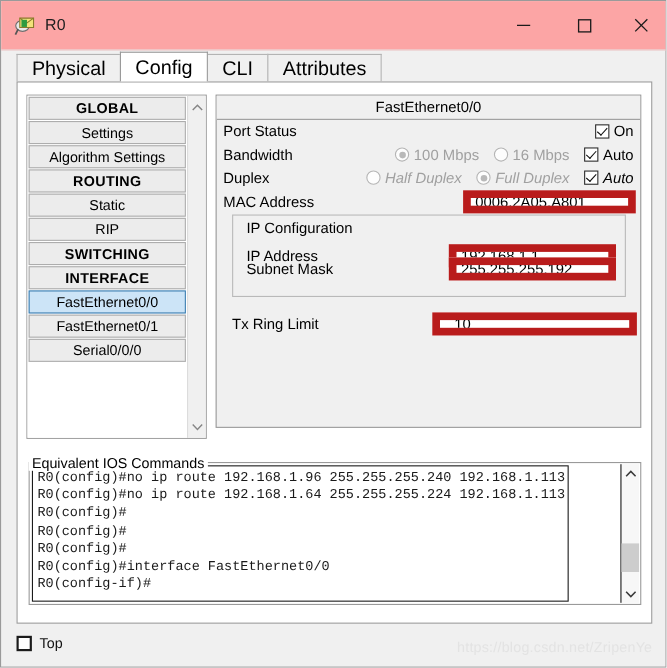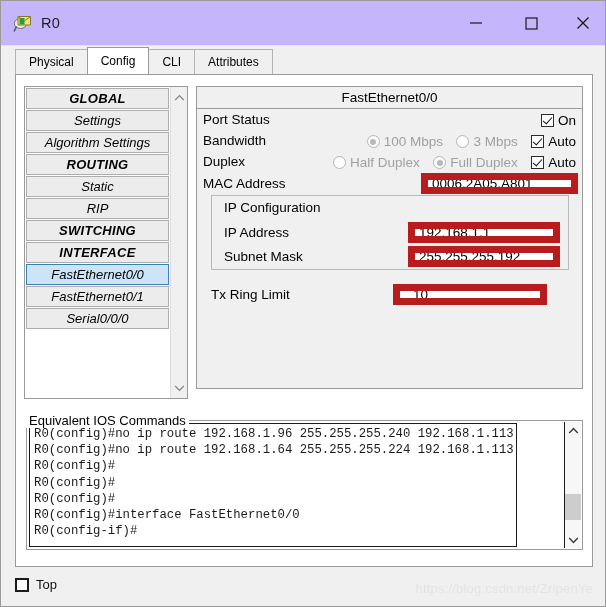--- a/index.html
+++ b/index.html
@@ -21,21 +21,21 @@
     border: 1px solid #9a9a9a;
     overflow: hidden;
   }
 
   
   #titlebar {
     position: absolute;
     left: 0; top: 0;
     width: 606px;
     height: 45px;
-    background: #c4b5fd;
+    background: #fca5a5;
     border-bottom: 1px solid #e6e6e6;
     box-sizing: border-box;
   }
   #app-icon {
     position: absolute;
     left: 11px; top: 12px;
     width: 22px; height: 22px;
   }
   #title-text {
     position: absolute;
@@ -69,21 +69,21 @@
     display: flex;
     align-items: flex-end;
   }
   .tab {
     height: 25px;
     box-sizing: border-box;
     padding: 0 13px;
     display: flex;
     align-items: center;
     justify-content: center;
-    font-size: 12px;
+    font-size: 18px;
     color: #000000;
     background: #f0f0f0;
     border: 1px solid #b4b4b4;
     border-bottom: none;
     margin-right: -1px;
     cursor: default;
     white-space: nowrap;
   }
   .tab.active {
     background: #ffffff;
@@ -116,21 +116,20 @@
     box-sizing: border-box;
     display: flex;
   }
   #sidebar-list {
     width: 145px;
     height: 100%;
     box-sizing: border-box;
     padding: 1px 1px 0 1px;
     background: #ffffff;
     overflow: hidden;
-    font-style: italic;
   }
   .nav-item {
     height: 21px;
     box-sizing: border-box;
     margin: 0 0 1px 0;
     display: flex;
     align-items: center;
     justify-content: center;
     font-size: 13px;
     color: #000000;
@@ -452,57 +451,57 @@
           <span class="rowlabel">Port Status</span>
           <span class="ctlgrp" style="right:6px;">
             <span class="cb checked"></span><span class="ctl-text">On</span>
           </span>
         </div>
 
         <div class="row">
           <span class="rowlabel">Bandwidth</span>
           <span class="ctlgrp" style="right:6px;">
             <span class="rb sel"></span><span class="ctl-text dim">100 Mbps</span>
-            <span class="rb" style="margin-left:9px;"></span><span class="ctl-text dim">3 Mbps</span>
+            <span class="rb" style="margin-left:9px;"></span><span class="ctl-text dim">16 Mbps</span>
             <span class="cb checked" style="margin-left:9px;"></span><span class="ctl-text">Auto</span>
           </span>
         </div>
 
         <div class="row">
           <span class="rowlabel">Duplex</span>
-          <span class="ctlgrp" style="right:6px;">
+          <span class="ctlgrp" style="right:6px;font-style:italic;">
             <span class="rb"></span><span class="ctl-text dim">Half Duplex</span>
             <span class="rb sel" style="margin-left:9px;"></span><span class="ctl-text dim">Full Duplex</span>
             <span class="cb checked" style="margin-left:9px;"></span><span class="ctl-text">Auto</span>
           </span>
         </div>
 
         <div class="row" style="height:24px;">
           <span class="rowlabel" style="line-height:24px;">MAC Address</span>
           <input class="txt" style="position: absolute; left: 224px; top: 1px; width: 157px;" type="text" value="0006.2A05.A801">
         </div>
       </div>
 
       <div id="ipgroup">
         <span class="glabel">IP Configuration</span>
 
         <div class="row" style="position:absolute; left:0; top:25px; width:100%; height:24px;">
           <span class="rowlabel" style="left:12px; line-height:24px;">IP Address</span>
           <input class="txt" style="position: absolute; left: 196px; top: 1px; width: 152px;" type="text" value="192.168.1.1">
         </div>
 
-        <div class="row" style="position:absolute; left:0; top:49px; width:100%; height:24px;">
+        <div class="row" style="position:absolute; left:0; top:37px; width:100%; height:24px;">
           <span class="rowlabel" style="left:12px; line-height:24px;">Subnet Mask</span>
           <input class="txt" style="position: absolute; left: 196px; top: 1px; width: 152px;" type="text" value="255.255.255.192">
         </div>
       </div>
 
       <div class="row" style="position:absolute; left:0; top:196px; width:100%; height:24px;">
         <span class="rowlabel" style="left:14px; line-height:24px;">Tx Ring Limit</span>
-        <input class="txt" style="position: absolute; left: 196px; top: 1px; width: 154px; padding-left: 13px;" type="text" value="10">
+        <input class="txt" style="position: absolute; left: 196px; top: 1px; width: 186px; padding-left: 13px;" type="text" value="10">
       </div>
     </div>
 
     <div id="ios-legend">Equivalent IOS Commands</div>
     <div id="ios-box">
       <div id="ios-inner">
         <pre id="ios-text">R0(config)#no ip route 192.168.1.96 255.255.255.240 192.168.1.113
 R0(config)#no ip route 192.168.1.64 255.255.255.224 192.168.1.113
 R0(config)#
 R0(config)#

